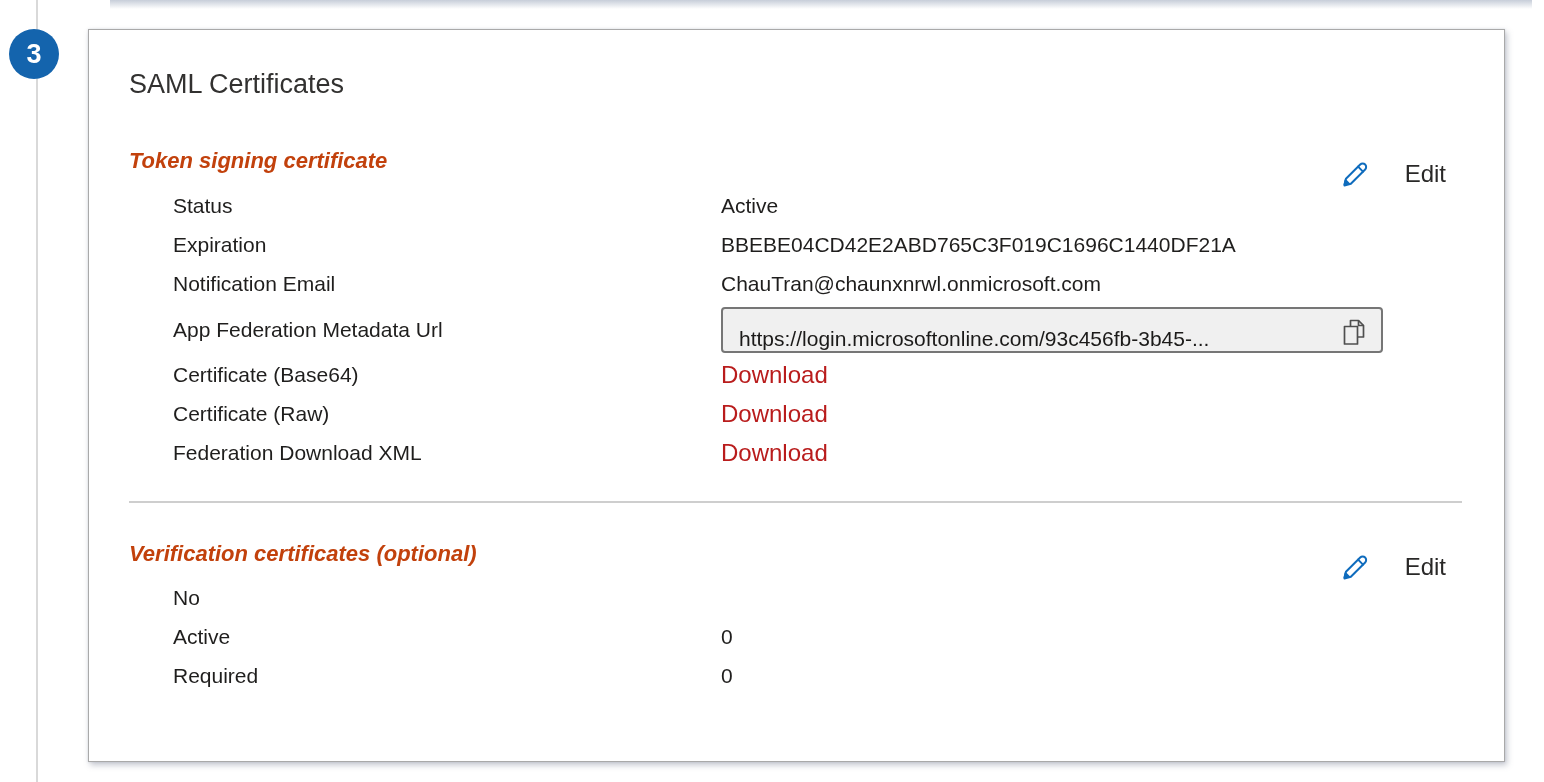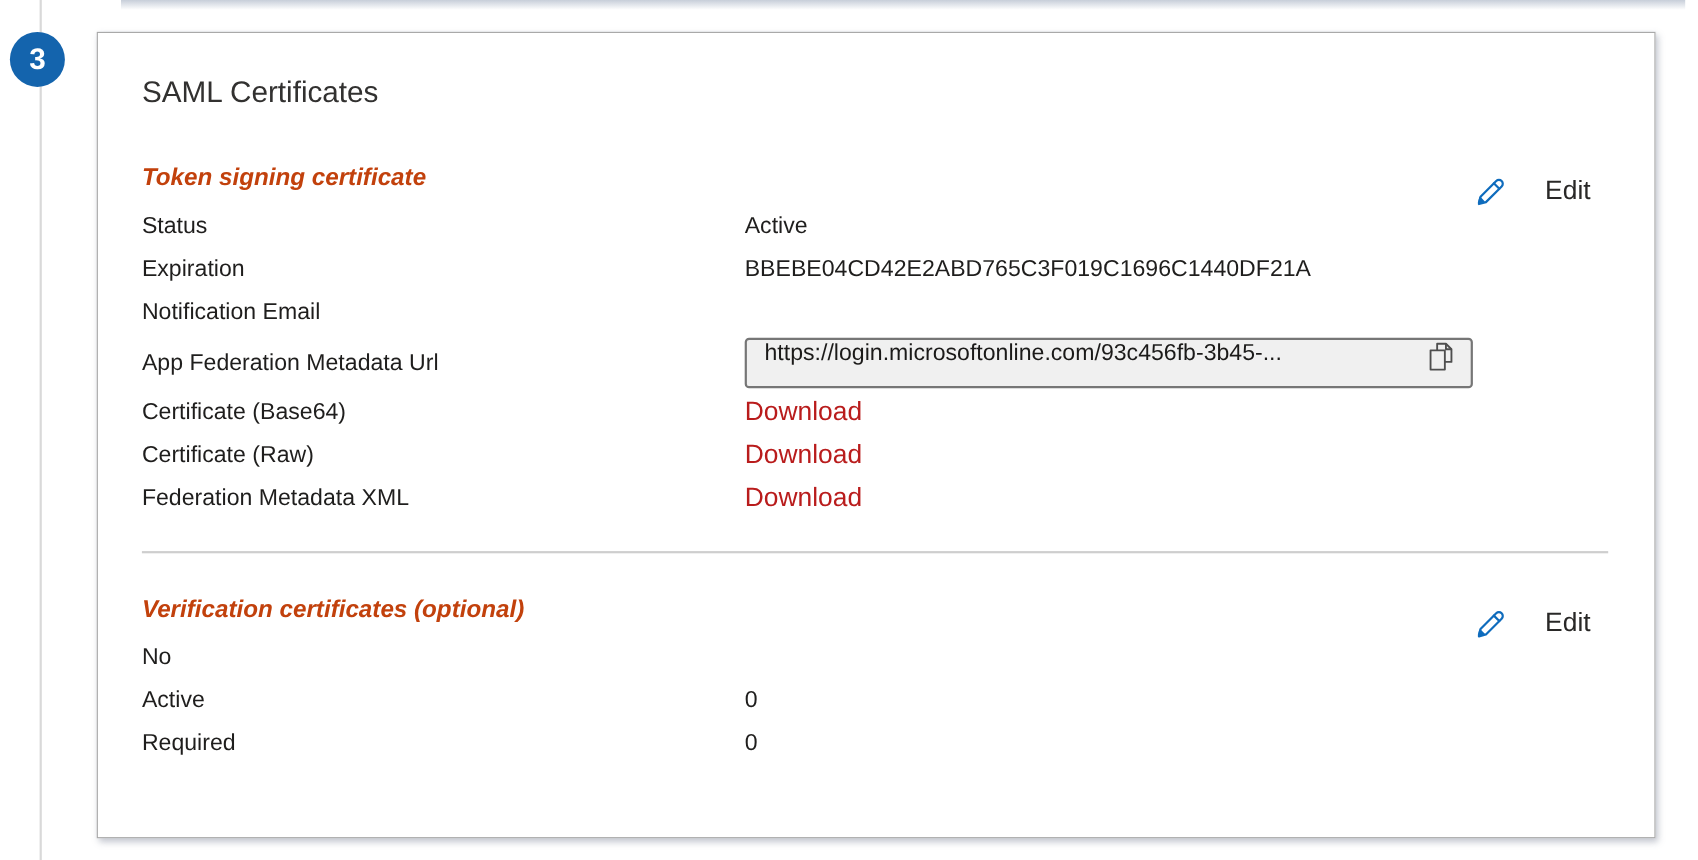--- a/index.html
+++ b/index.html
@@ -44,30 +44,31 @@
     display: flex; align-items: center; gap: 34px;
     background: none; border: none; cursor: pointer;
     font-family: inherit; font-size: 24px; color: #292827;
   }
   .edit-btn svg { display: block; }
   .rows-a { margin-top: 10px; }
   .row {
     display: grid; grid-template-columns: 548px 1fr;
     height: 39px; align-items: center;
     font-size: 21px;
+    margin-left: 44px;
   }
   .row .label { color: #1f1e1d; }
   .row .value { color: #1f1e1d; white-space: nowrap; }
   .url-row { margin-top: 2px; height: 50px; }
   .url-field {
     width: 662px; height: 46px;
     background: #f0f0f0;
     border: 2px solid #767676;
     border-radius: 4px;
-    display: flex; align-items: flex-start;
+    display: flex; align-items: flex-end;
     padding: 0 14px 0 16px;
     overflow: hidden;
   }
   .url-text {
     flex: 1 1 auto; font-size: 21px; color: #1b1a19;
     white-space: nowrap; overflow: hidden;
   }
   .copy-btn {
     flex: 0 0 auto; margin-left: 12px;
     background: none; border: none; cursor: pointer; padding: 0;
@@ -111,20 +112,21 @@
       <div class="row">
         <span class="label">Status</span>
         <span class="value">Active</span>
       </div>
       <div class="row">
         <span class="label">Expiration</span>
         <span class="value">BBEBE04CD42E2ABD765C3F019C1696C1440DF21A</span>
       </div>
       <div class="row">
         <span class="label">Notification Email</span>
+        <span class="value">ChauTran@chaunxnrwl.onmicrosoft.com</span>
       </div>
 
       <div class="row url-row">
         <span class="label">App Federation Metadata Url</span>
         <div class="url-field">
           <span class="url-text">https://login.microsoftonline.com/93c456fb-3b45-...</span>
           <button class="copy-btn">
             <span>
               <svg width="27" height="31" viewBox="0 0 27 31" fill="none" stroke="#4f4f4f" stroke-width="1.7" stroke-linejoin="round">
                 <path d="M10.5 3.5 h8 l5 5 V20 H10.5 Z"></path>
@@ -139,21 +141,21 @@
       <div class="rows-b">
         <div class="row">
           <span class="label">Certificate (Base64)</span>
           <span><a class="link">Download</a></span>
         </div>
         <div class="row">
           <span class="label">Certificate (Raw)</span>
           <span><a class="link">Download</a></span>
         </div>
         <div class="row">
-          <span class="label">Federation Metadata XML</span>
+          <span class="label">Federation Download XML</span>
           <span><a class="link">Download</a></span>
         </div>
       </div>
     </div>
   </div>
 
   <hr class="divider">
 
   <div class="section section-2">
     <div class="section-head">Verification certificates (optional)</div>

